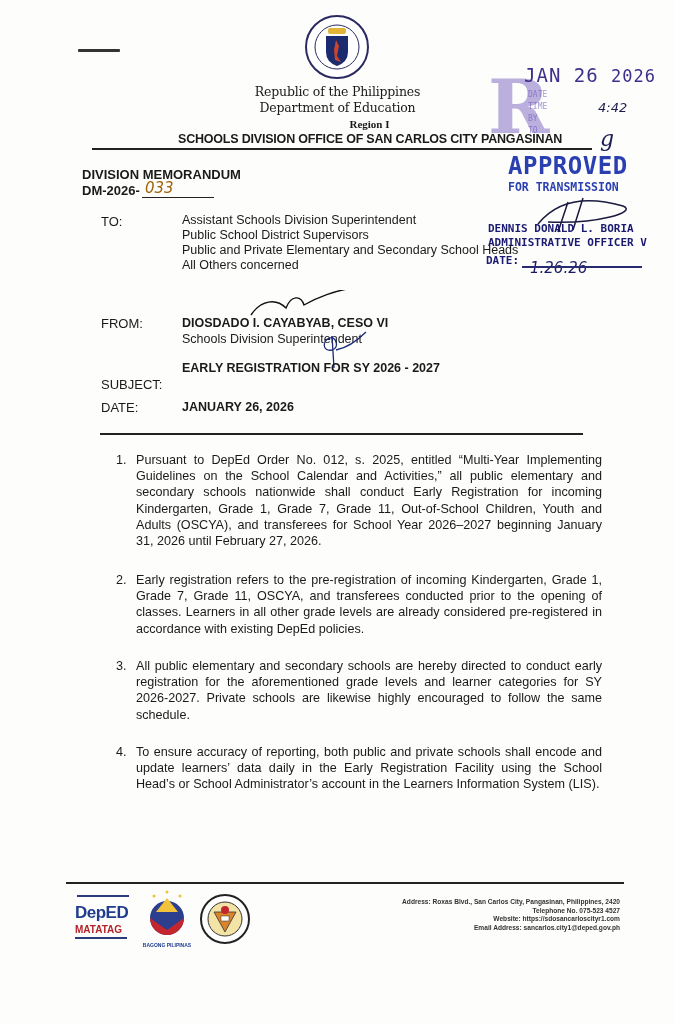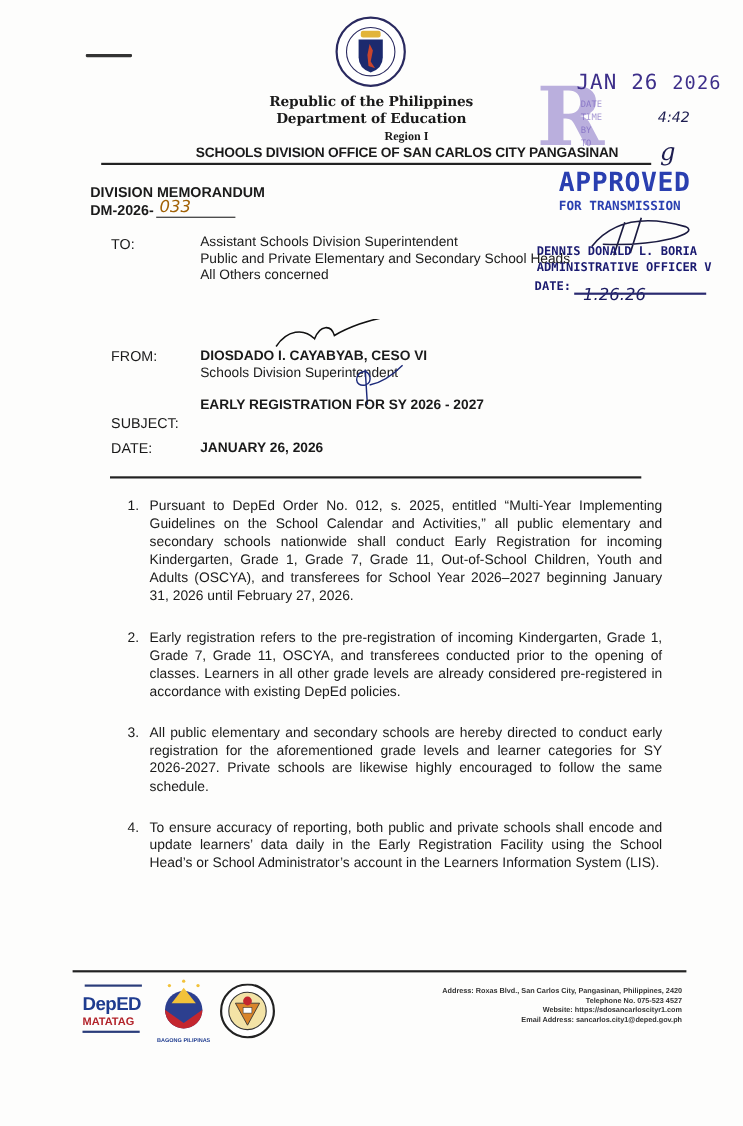--- a/index.html
+++ b/index.html
@@ -5,21 +5,21 @@
   html, body { margin: 0; padding: 0; }
   body {
     width: 675px; height: 1024px; position: relative; overflow: hidden;
     background: #fdfdfc;
     font-family: "Liberation Sans", sans-serif; color: #1a1a1a;
   }
   .abs { position: absolute; }
   .corner-mark { left: 78px; top: 49px; width: 42px; height: 3px; background: #333; border-radius: 1px; }
   .seal { left: 304px; top: 14px; width: 66px; height: 66px; }
   .hdr-line { left: 0; width: 675px; text-align: center; }
-  .gothic { font-family: "DejaVu Serif", serif; font-weight: bold; font-size: 12.5px; letter-spacing: -0.2px; }
+  .gothic { font-family: "DejaVu Serif", serif; font-weight: normal; font-size: 12.5px; letter-spacing: -0.2px; }
   .h1 { top: 84px; }
   .h2 { top: 100px; }
   .region { top: 118px; font-family: "Liberation Serif", serif; font-weight: bold; font-size: 11px; padding-left: 32px; }
   .sdo { left: 178px; top: 132px; font-weight: bold; font-size: 12.5px; letter-spacing: -0.2px; }
   .hdr-rule { left: 92px; top: 148px; width: 500px; height: 2px; background: #222; }
 
   .stamp-recv { left: 488px; top: 52px; width: 172px; height: 100px; color: #6a52b8; }
   .stamp-recv .big-r { position: absolute; left: 0; top: 12px; font-family: "DejaVu Serif", serif; font-size: 74px; opacity: 0.45; font-weight: bold; }
   .stamp-recv .date { position: absolute; left: 36px; top: 12px; font-family: "DejaVu Sans Mono", monospace; font-size: 19px; color: #3d2f8a; letter-spacing: 1px; text-align: right; }
   .stamp-recv .date .yr { font-size: 17px; }
@@ -106,20 +106,21 @@
 </div>
 
 <div class="abs memo-type">DIVISION MEMORANDUM</div>
 <div class="abs memo-no">DM-2026-</div>
 <div class="abs memo-no-val">033</div>
 <div class="abs memo-no-line"></div>
 
 <div class="abs lbl" style="top:214px">TO:</div>
 <div class="abs val to-list" style="top:213px">
   <div>Assistant Schools Division Superintendent</div>
+  <div>Public School District Supervisors</div>
   <div>Public and Private Elementary and Secondary School Heads</div>
   <div>All Others concerned</div>
 </div>
 
 <svg class="abs sig-scribble" width="110" height="30" viewBox="0 0 110 30">
   <path d="M5 25 C15 10, 30 8, 40 18 C45 5, 55 5, 58 15 C70 8, 90 0, 108 -2" fill="none" stroke="#111" stroke-width="1.4"></path>
 </svg>
 
 <div class="abs lbl" style="top:316px">FROM:</div>
 <div class="abs val bold" style="top:316px">DIOSDADO I. CAYABYAB, CESO VI</div>

